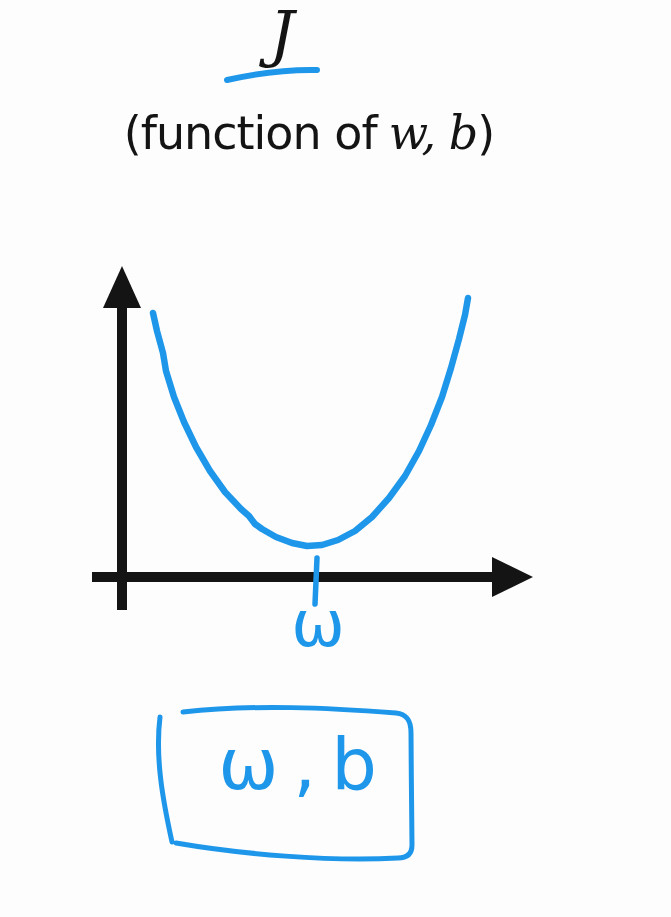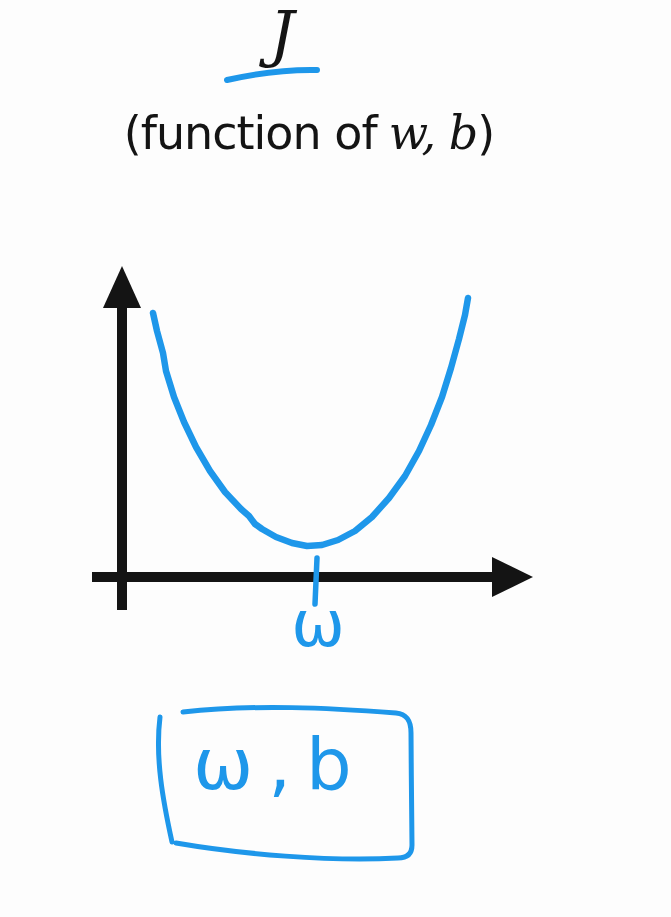--- a/index.html
+++ b/index.html
@@ -49,21 +49,21 @@
   }
   .omega-label{
     position:absolute;left:278px;top:592px;width:80px;
     text-align:center;
     font-size:64px;line-height:1;
     color:var(--blue);
     font-family:"DejaVu Sans",sans-serif;
   }
   .box-label{
     position:absolute;left:193px;top:728px;width:205px;
-    text-align:left;
+    text-align:center;
     font-size:72px;line-height:1;
     letter-spacing:-4px;
     color:var(--blue);
     font-family:"DejaVu Sans",sans-serif;
   }
 </style>
 </head>
 <body>
 
 <div class="stage">

